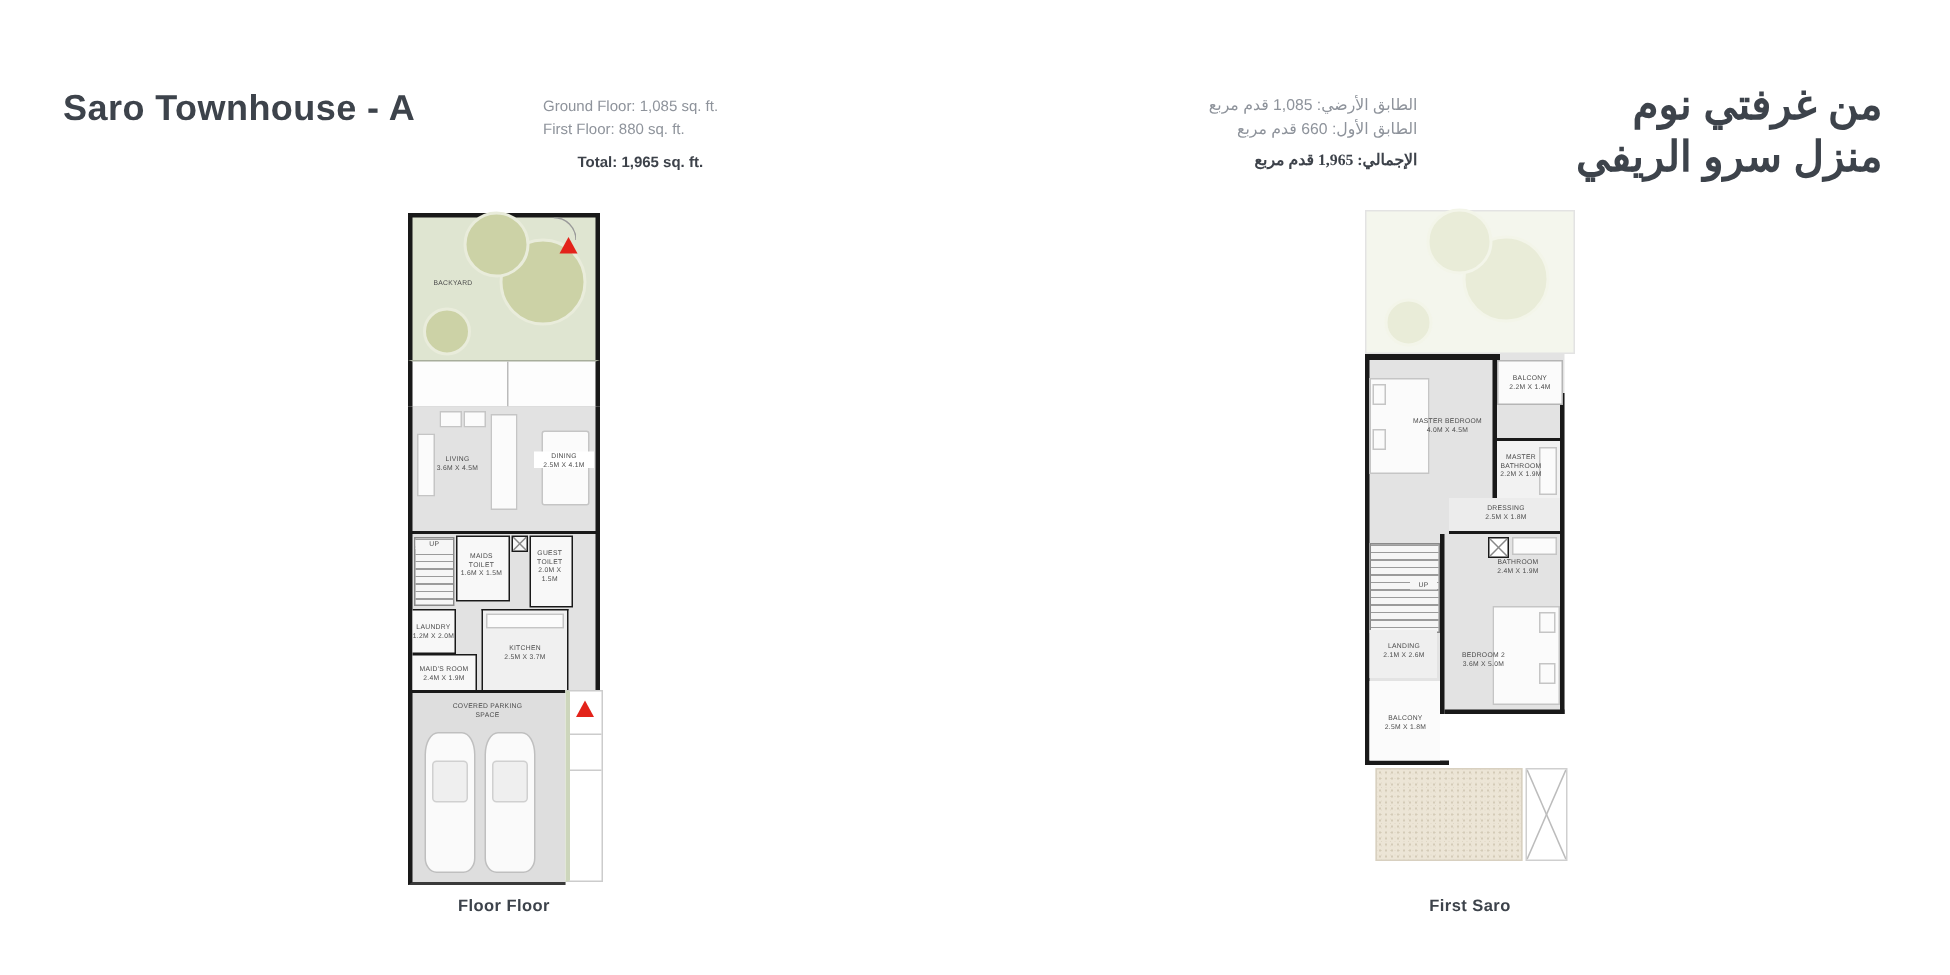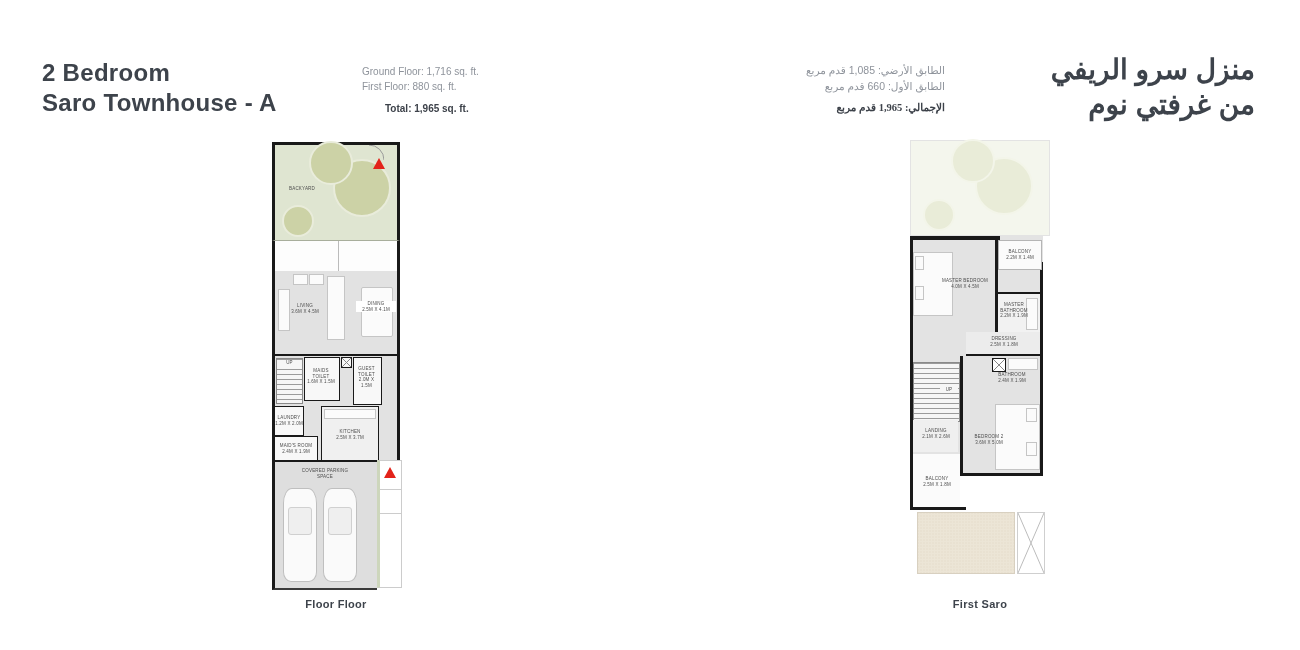--- a/index.html
+++ b/index.html
@@ -69,39 +69,38 @@
           background-image:radial-gradient(#d4cbb7 .6px, transparent .7px),
                            radial-gradient(#ded6c3 .5px, transparent .6px);
           background-size:4px 4px,3px 3px; background-position:0 0,1.5px 1.5px;
           border:1px solid #d8d0c0; }
   .void { position:absolute; background:#ffffff; border:1px solid #cfcfcf; }
 </style>
 </head>
 <body>
 
 <div class="abs title-en">
-  <div>2 Bedroom</div>
   <div>Saro Townhouse - A</div>
 </div>
 
 <div class="abs stats-en">
-  <div>Ground Floor: 1,716 sq. ft.</div>
+  <div>Ground Floor: 1,085 sq. ft.</div>
   <div>First Floor: 880 sq. ft.</div>
   <div class="total">Total: 1,965 sq. ft.</div>
 </div>
 
 <div class="abs stats-ar">
   <div>الطابق الأرضي: 1,085 قدم مربع</div>
   <div>الطابق الأول: 660 قدم مربع</div>
   <div class="total">الإجمالي: 1,965 قدم مربع</div>
 </div>
 
 <div class="abs title-ar">
+  <div>من غرفتي نوم</div>
   <div>منزل سرو الريفي</div>
-  <div>من غرفتي نوم</div>
 </div>
 
 <div class="plan" id="gf">
 
   <div class="abs gf-backyard">
     <div class="tree" style="left:58px;top:14px;width:54px;height:54px;"></div>
     <div class="tree" style="left:34px;top:-4px;width:40px;height:40px;"></div>
     <div class="tree" style="left:7px;top:60px;width:28px;height:28px;"></div>
     <div class="rlabel" style="left:6px;top:41px;width:42px;">
       <span>BACKYARD</span>

